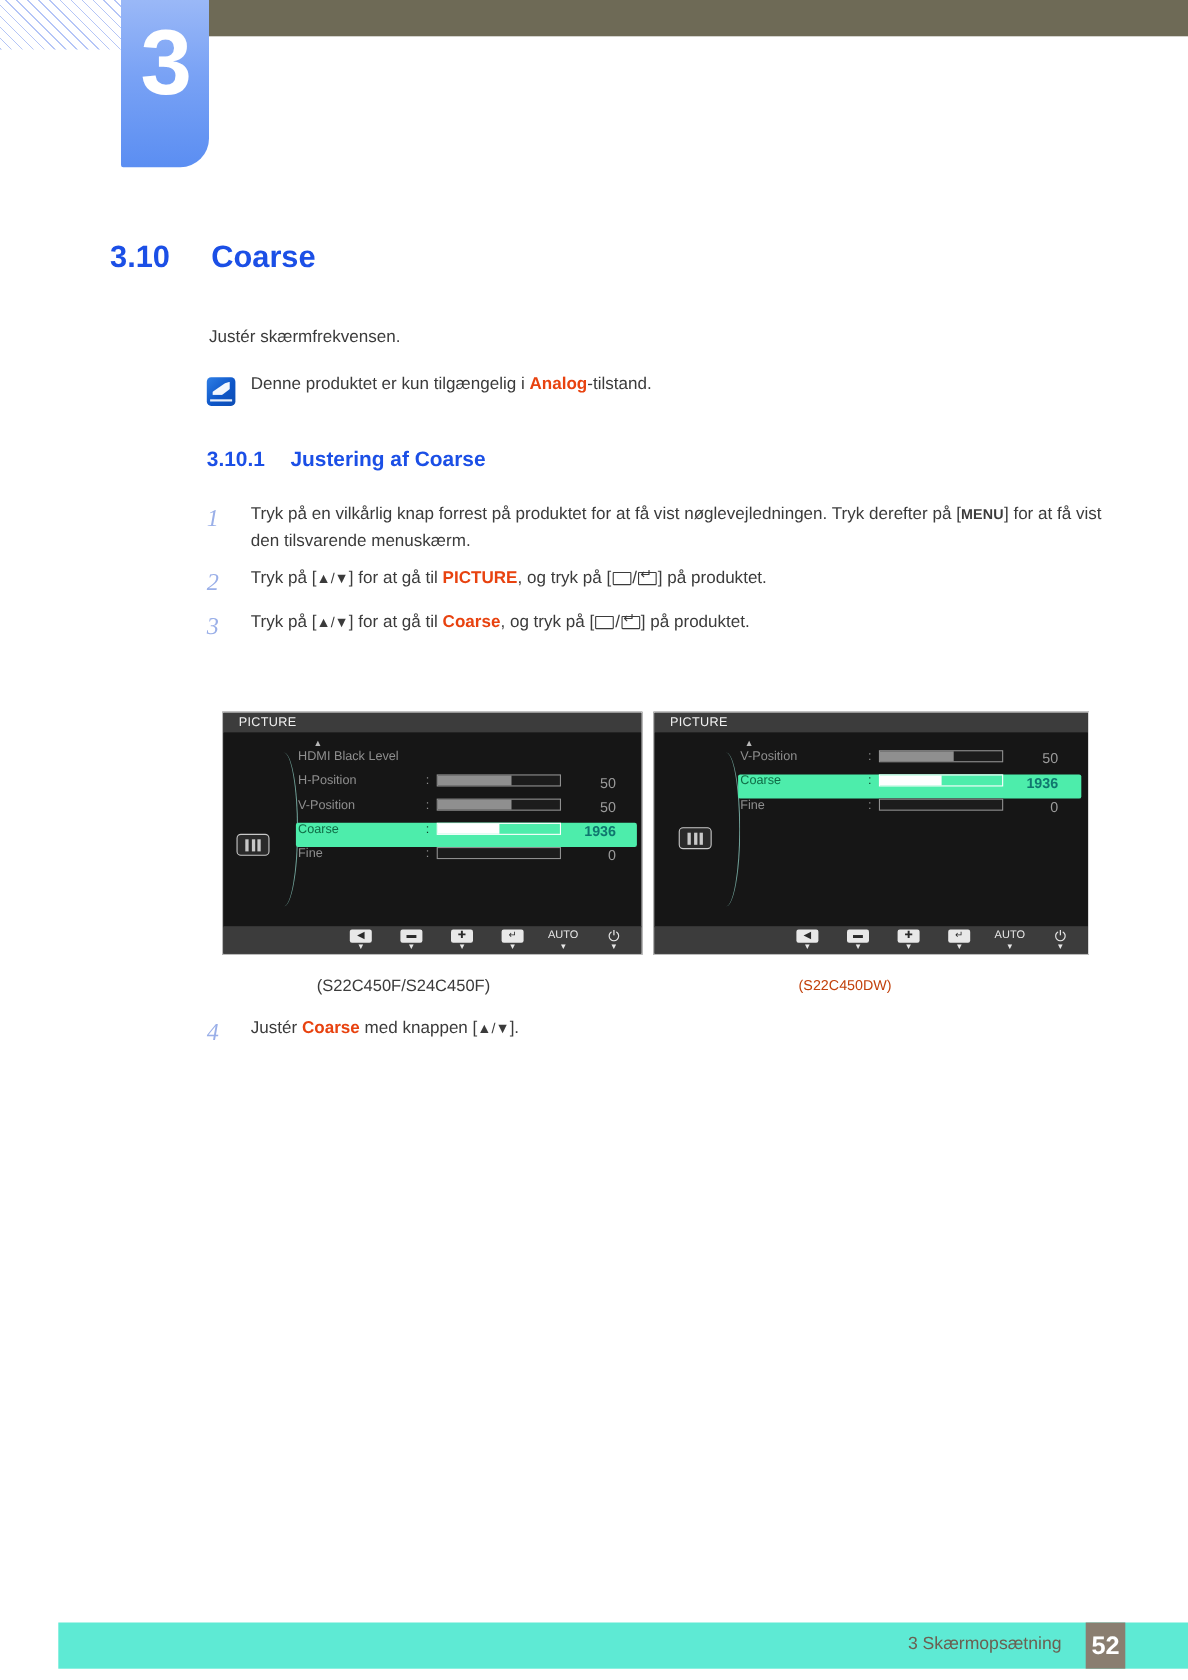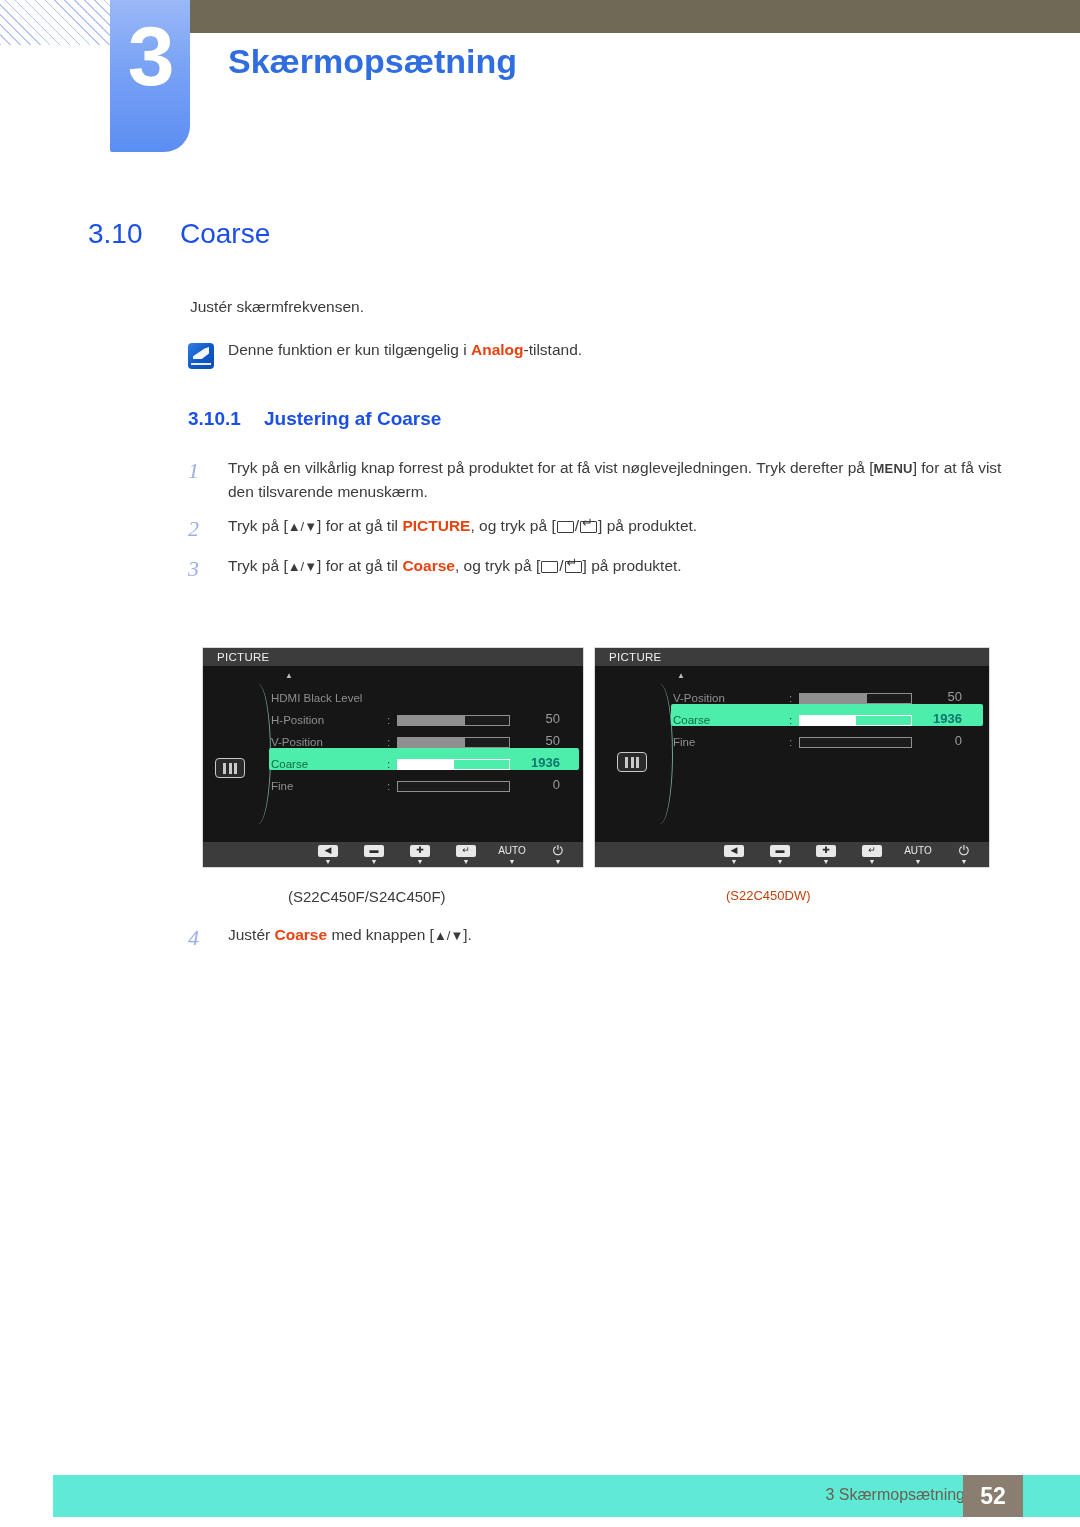--- a/index.html
+++ b/index.html
@@ -61,23 +61,23 @@
     left: 228px; top: 42px;
     font-size: 34px;
     font-weight: bold;
     color: #2f6de0;
     letter-spacing: 0px;
   }
 
   
   .h2 {
     position: absolute;
-    left: 88px; top: 218px;
+    left: 100px; top: 218px;
     font-size: 28px;
-    font-weight: normal;
+    font-weight: bold;
     color: #1b4fe6;
     white-space: nowrap;
   }
   .h2 .num { display: inline-block; width: 92px; }
 
   .h3 {
     position: absolute;
     left: 188px; top: 408px;
     font-size: 19px;
     font-weight: bold;
@@ -257,21 +257,21 @@
   .osd-rows {
     position: absolute;
     left: 66px; top: 16px;
     width: 310px;
   }
   .osd.right .osd-rows { left: 76px; top: 16px; width: 312px; }
 
   .osd-row {
     height: 22px;
     display: flex;
-    align-items: flex-end;
+    align-items: flex-start;
     color: #8f8f8f;
     position: relative;
   }
   .osd-row .lbl {
     width: 118px;
     font-size: 11.5px;
     padding-left: 2px;
   }
   .osd-row .colon {
     width: 10px;
@@ -389,51 +389,50 @@
   }
   .footer-text {
     position: absolute;
     right: 115px; top: 11px;
     font-size: 16px;
     color: #6b6052;
   }
   .footer-page {
     position: absolute;
     right: 57px; top: 0;
-    width: 60px; height: 42px;
+    width: 36px; height: 42px;
     background: #8a7e70;
     color: #ffffff;
     font-size: 23px;
     font-weight: bold;
     display: flex;
     align-items: center;
     justify-content: center;
   }
 </style>
 </head>
 <body>
 
 <div class="page">
 
   <div class="hatch"></div>
   <div class="olive-bar"></div>
   <div class="chapter-tab">
     <div class="chapter-num">3</div>
   </div>
-  <div class="chapter-title">Skærmopsætning</div>
 
   <div class="h2">
     <span class="num">3.10</span><span>Coarse</span>
   </div>
 
   <div class="intro">Justér skærmfrekvensen.</div>
 
   <div class="note">
     <div class="note-icon"></div>
-    <div class="note-text"><span>Denne funktion er kun tilgængelig i </span><span class="orange">Analog</span><span>-tilstand.</span></div>
+    <div class="note-text"><span>Denne produktet er kun tilgængelig i </span><span class="orange">Analog</span><span>-tilstand.</span></div>
   </div>
 
   <div class="h3">
     <span class="num">3.10.1</span><span>Justering af Coarse</span>
   </div>
 
   <div class="steps">
 
     <div class="step">
       <div class="step-num">1</div>

